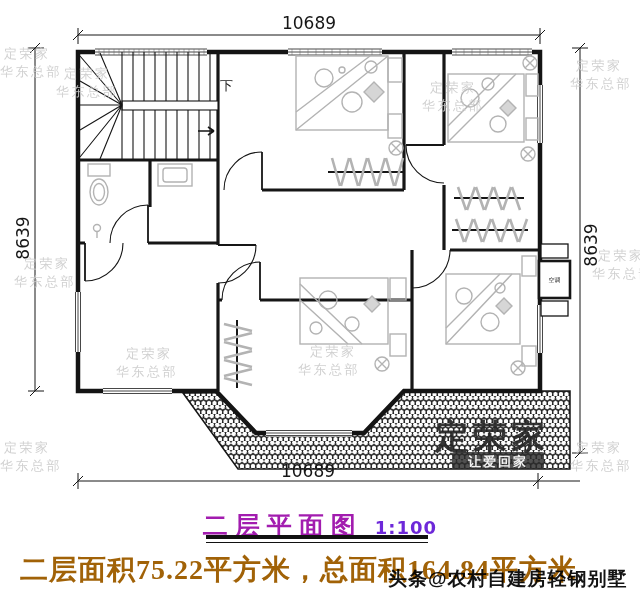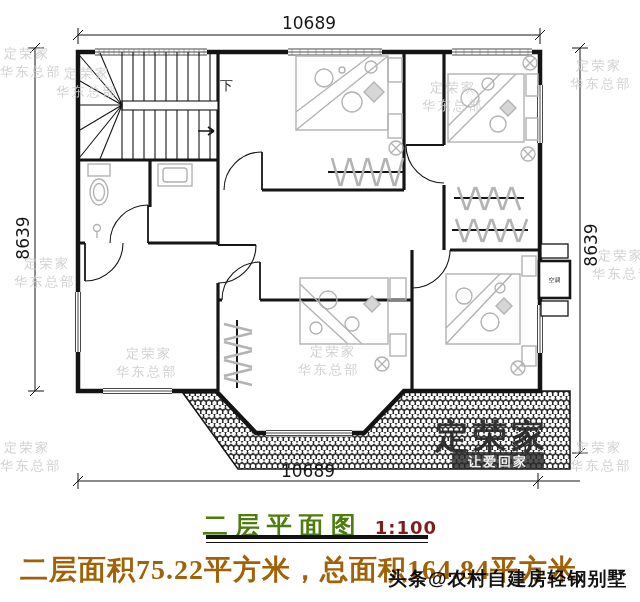--- a/index.html
+++ b/index.html
@@ -1,22 +1,22 @@
 <!DOCTYPE html>
 <html><head>
 <meta charset="utf-8">
 <style>
   html,body{margin:0;padding:0;background:#fff;}
   body{width:640px;height:602px;position:relative;overflow:hidden;
        font-family:"DejaVu Sans",sans-serif;}
   .plan-wrap{position:absolute;top:0;left:0;width:640px;height:505px;}
   svg text{user-select:none;}
   .title-wrap{position:absolute;top:509px;left:0;width:640px;text-align:center;white-space:nowrap;}
-  .plan-title{font:bold 25px "Liberation Serif",serif;letter-spacing:7px;color:#4d7c0f;}
-  .plan-scale{font:bold 18px "DejaVu Sans",sans-serif;letter-spacing:1px;color:#7f1d1d;margin-left:12px;}
+  .plan-title{font:bold 25px "Liberation Serif",serif;letter-spacing:7px;color:#a21caf;}
+  .plan-scale{font:bold 18px "DejaVu Sans",sans-serif;letter-spacing:1px;color:#6d28d9;margin-left:12px;}
   .title-rule-thick{position:absolute;top:535px;left:206px;width:222px;height:4px;background:#111;}
   .title-rule-thin{position:absolute;top:542px;left:206px;width:222px;height:1.4px;background:#111;}
   .summary{position:absolute;top:551px;left:20px;width:618px;
            font:bold 28px "Liberation Serif",serif;letter-spacing:1px;color:#a16207;white-space:nowrap;}
   .social-mark{position:absolute;top:566px;left:388px;font:bold 19px "Liberation Sans",sans-serif;
            color:#000000;opacity:.92;white-space:nowrap;letter-spacing:1px;}
 </style>
 </head>
 <body>
 

